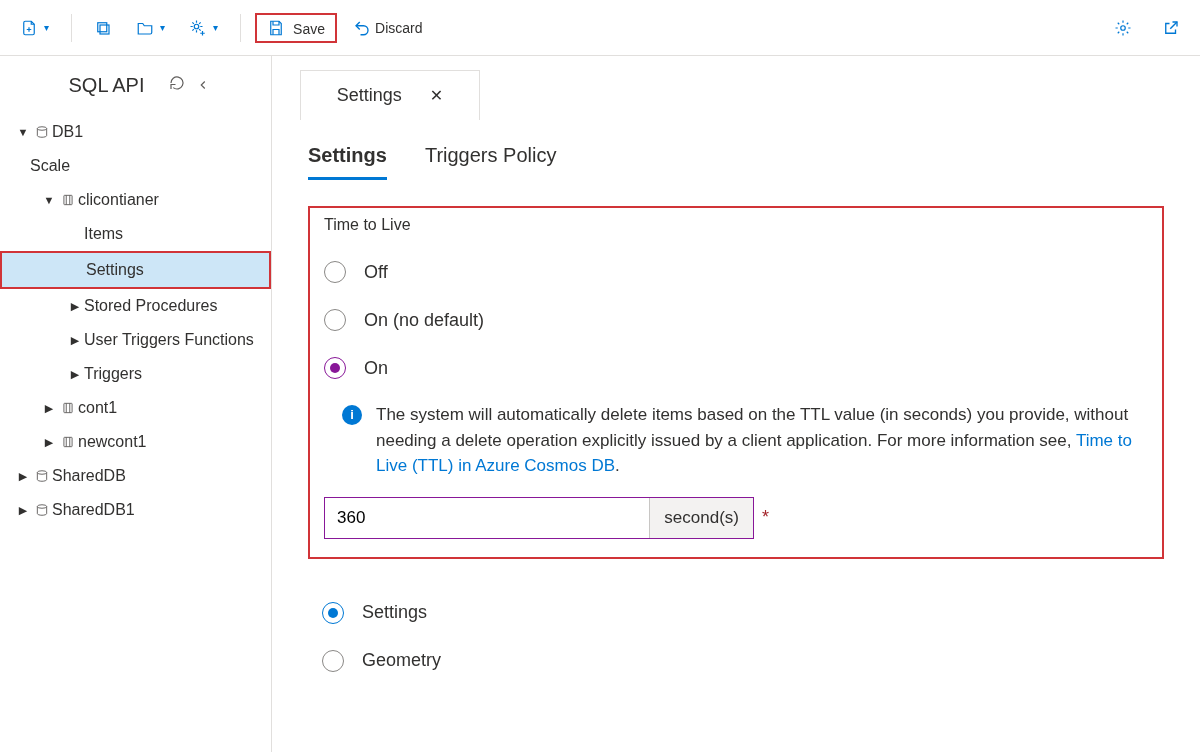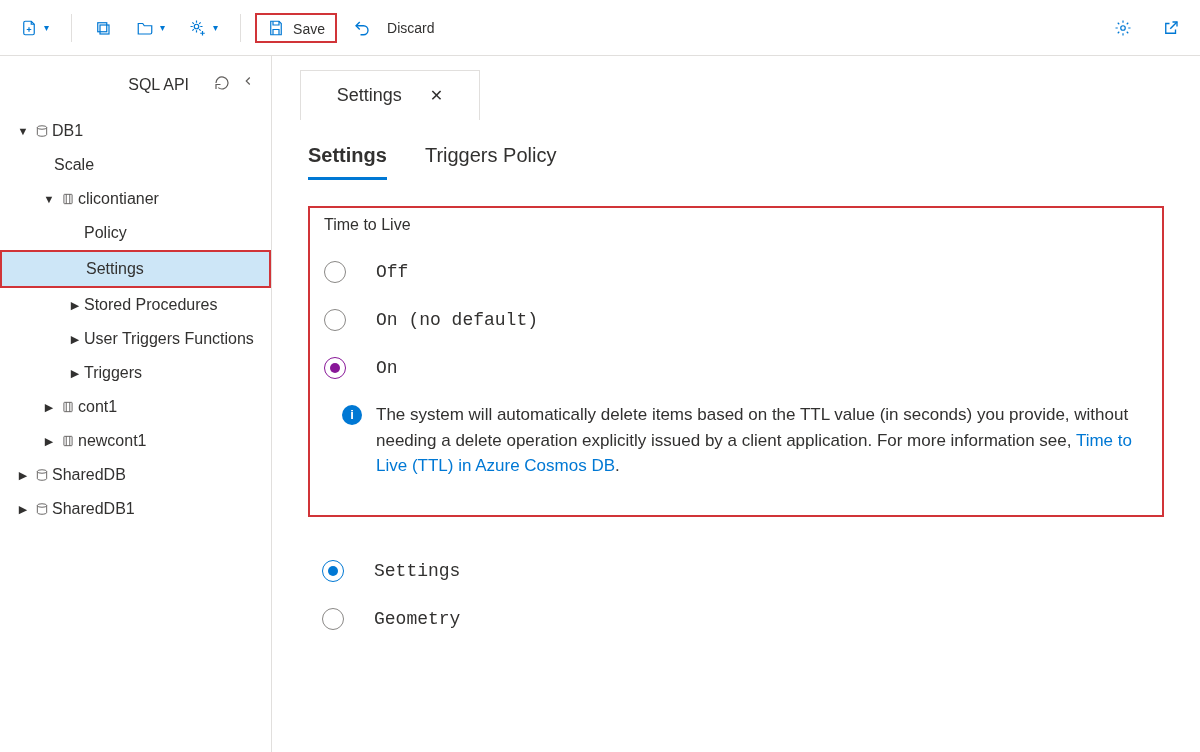--- a/index.html
+++ b/index.html
@@ -40,60 +40,60 @@
   .tb-right { margin-left: auto; display:flex; gap:14px; }
   .save-highlight {
     border: 2px solid #d13438;
     padding: 4px 10px;
     display: inline-flex;
     align-items: flex-end;
     gap: 8px;
     color: #323130;
   }
   .save-highlight svg { color:#0078d4; }
-  .discard { color:#323130; display:inline-flex; align-items:center; gap:16px; padding:6px 8px; cursor:pointer;}
+  .discard { color:#323130; display:inline-flex; align-items:center; gap:4px; padding:6px 8px; cursor:pointer;}
   .chev { font-size:10px; color:#0078d4; }
 
   
   .main { display:flex; height:calc(752px - 56px); }
 
   
   .sidebar {
     width: 272px;
     border-right: 1px solid #e1dfdd;
     padding-top: 8px;
     position: relative;
   }
   .sidebar-head {
     display:flex;
     align-items:center;
-    justify-content:flex-end;
+    justify-content:center;
     padding: 10px 16px 18px 24px;
-    font-size: 16px;
+    font-size: 20px;
     gap: 24px;
   }
   .sidebar-head-actions { display:flex; gap:10px; color:#605e5c; }
   .tree { font-size:16px; }
   .tree-row {
     display:flex;
     align-items:center;
     min-height: 34px;
     padding: 2px 8px 2px 0;
     cursor:pointer;
     white-space: nowrap;
   }
   .tree-row .caret {
     width:18px;
     text-align:center;
     font-size:11px;
     color:#323130;
   }
   .tree-row .ticon { width:20px; display:inline-flex; justify-content:center; color:#605e5c; }
   .tree-row.l0 { padding-left: 14px; font-weight:400; }
-  .tree-row.l1 { padding-left: 54px; }
+  .tree-row.l1 { padding-left: 30px; }
   .tree-row.l1b { padding-left: 40px; }
   .tree-row.l2 { padding-left: 84px; }
   .tree-row.l2c { padding-left: 66px; }
   .tree-row.selected {
     background:#cde6f7;
   }
   .sel-wrap {
     border:2px solid #d13438;
     margin: 0 0 0 0;
   }
@@ -142,24 +142,23 @@
   }
   .section-title {
     font-size:16px;
     font-weight:400;
     margin: 0 0 14px 0;
   }
   .plain-section { padding: 0 14px; }
   .radio-row {
     display:flex;
     align-items:center;
-    gap:30px;
+    gap:18px;
     min-height:48px;
     font-size:18px;
-    font-family:Liberation Mono, monospace;
   }
   .radio {
     width:22px;
     height:22px;
     border:1.5px solid #8a8886;
     border-radius:50%;
     display:inline-flex;
     align-items:center;
     justify-content:center;
     cursor:pointer;
@@ -330,21 +329,21 @@
         <span class="caret">▼</span>
         <span class="ticon">
           <svg class="icon-sm" viewBox="0 0 24 24" fill="none" stroke="currentColor" stroke-width="1.6">
               <rect x="5" y="4" width="14" height="16" rx="1"></rect>
               <path d="M9 4v16M15 4v16"></path>
             </svg>
         </span>
         <span>clicontianer</span>
       </div>
       <div class="tree-row l2">
-        <span>Policy</span>
+        <span>Items</span>
       </div>
       <div class="sel-wrap">
         <div class="tree-row l2 selected">
           <span>Settings</span>
         </div>
       </div>
       <div class="tree-row l2c">
         <span class="caret">▶</span>
         <span>Stored Procedures</span>
       </div>
@@ -440,20 +439,27 @@
         </div>
 
         <div class="info-row">
           <span class="info-i">i</span>
           <span>
             <span>The system will automatically delete items based on the TTL value (in seconds) you provide, without needing a delete operation explicitly issued by a client application. For more information see,  </span>
             <a href="#">Time to Live (TTL) in Azure Cosmos DB</a><span>.</span>
           </span>
         </div>
 
+        <div class="ttl-input-wrap">
+          <div class="ttl-input">
+            <input type="text" value="360" style="">
+            <span class="ttl-unit">second(s)</span>
+          </div>
+          <span class="req">*</span>
+        </div>
       </div>
 
       <div class="plain-section">
         <div class="radio-row">
           <span class="radio blue checked">
               <span class="dot"></span>
             </span>
           <span>Settings</span>
         </div>
         <div class="radio-row">

